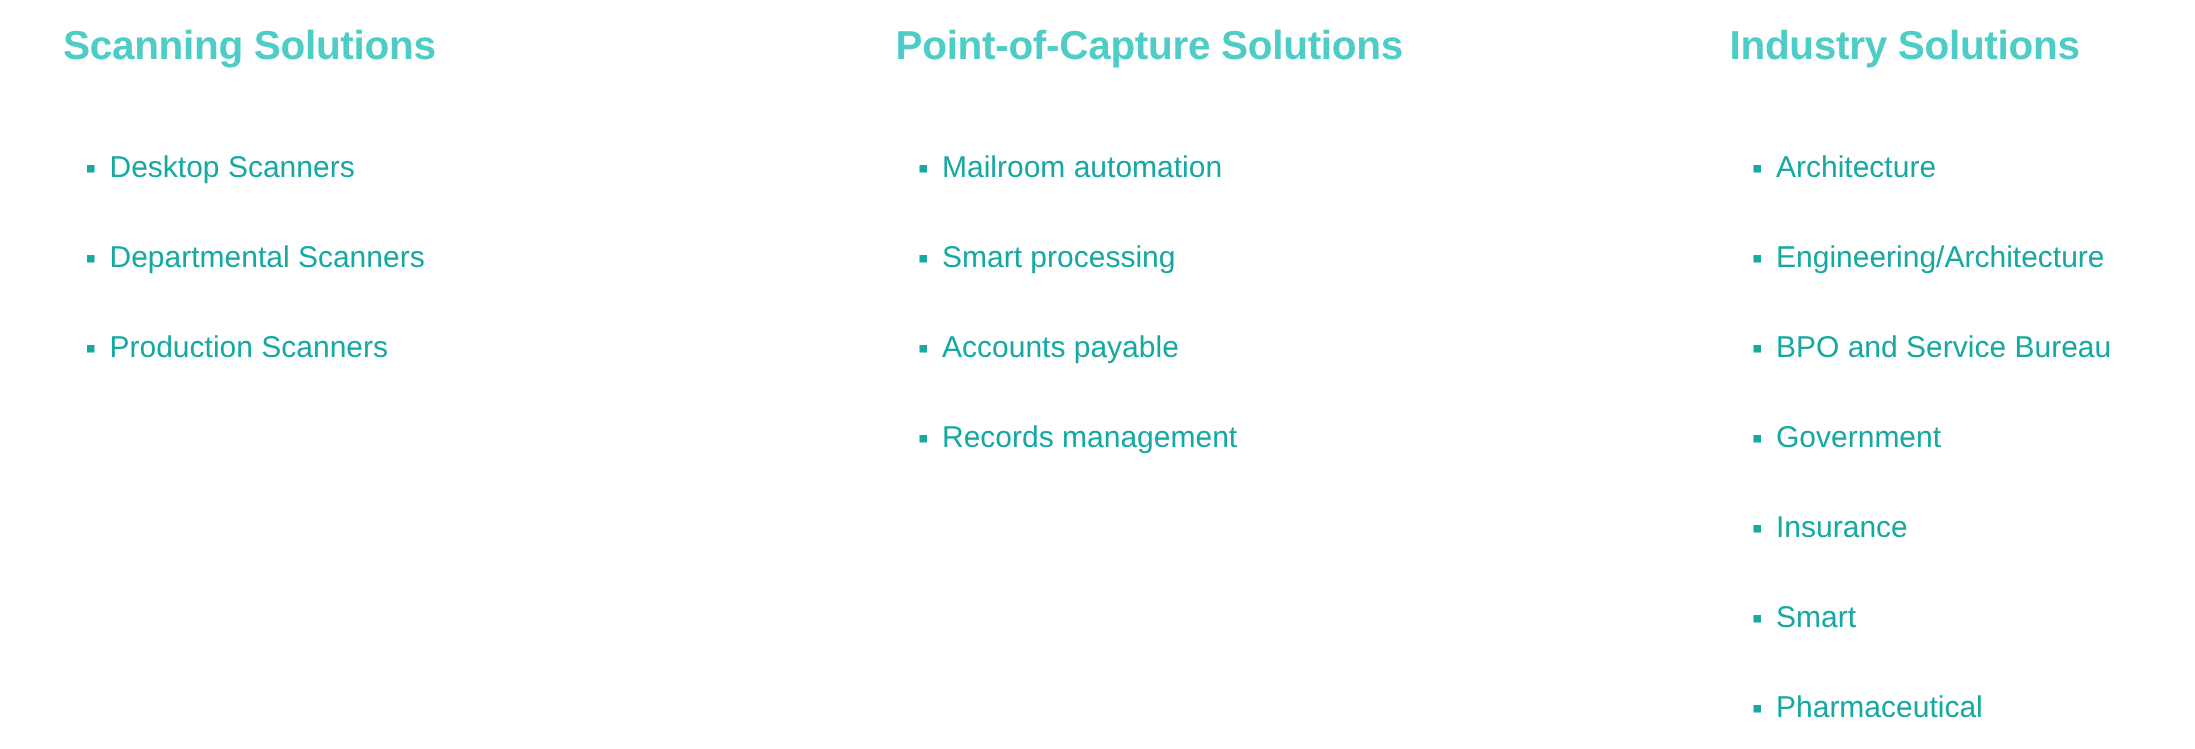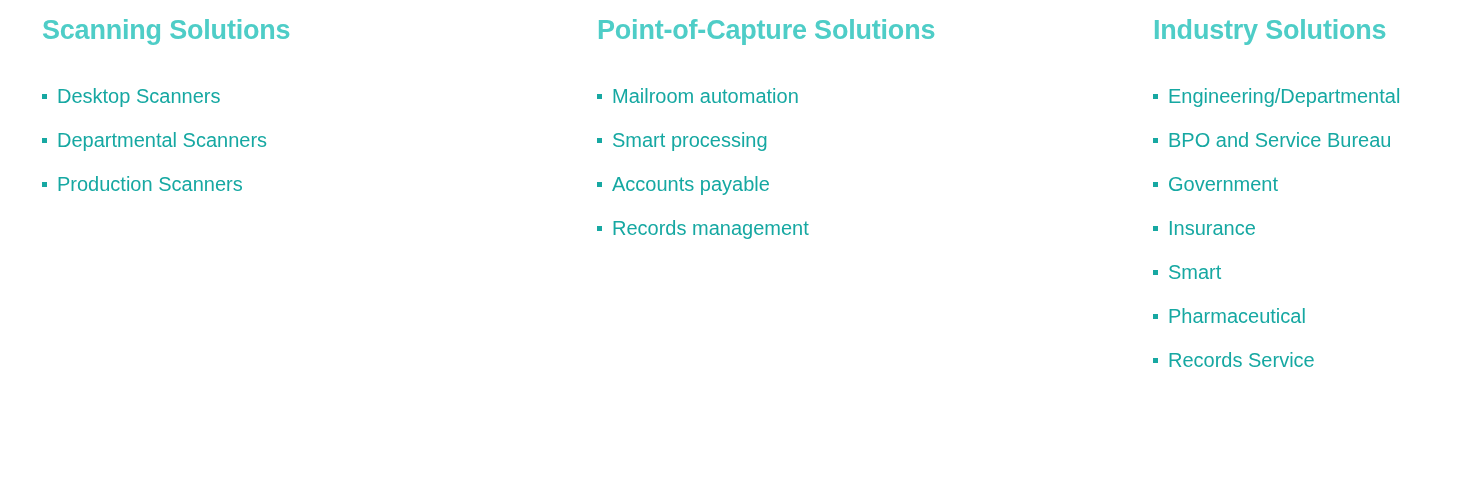--- a/index.html
+++ b/index.html
@@ -55,21 +55,21 @@
     top: 82px;
     left: 0;
     width: 100%;
   }
 
   .solution-item {
     position: relative;
     height: 44px;
     line-height: 28px;
     padding-left: 15px;
-    margin: 0;
+    margin: 16px;
     white-space: nowrap;
   }
 
   .bullet-square-icon {
     position: absolute;
     left: 0;
     top: 12px;
     width: 5px;
     height: 5px;
     background: #17a8a2;
@@ -129,21 +129,25 @@
         <span class="solution-label">Records management</span>
       </li>
     </ul>
   </div>
 
   <div class="column col-3">
     <h2 class="column-heading">Industry Solutions</h2>
     <ul class="solution-list">
       <li class="solution-item">
         <span class="bullet-square-icon"></span>
-        <span class="solution-label">Engineering/Departmental</span>
+        <span class="solution-label">Architecture</span>
+      </li>
+      <li class="solution-item">
+        <span class="bullet-square-icon"></span>
+        <span class="solution-label">Engineering/Architecture</span>
       </li>
       <li class="solution-item">
         <span class="bullet-square-icon"></span>
         <span class="solution-label">BPO and Service Bureau</span>
       </li>
       <li class="solution-item">
         <span class="bullet-square-icon"></span>
         <span class="solution-label">Government</span>
       </li>
       <li class="solution-item">

